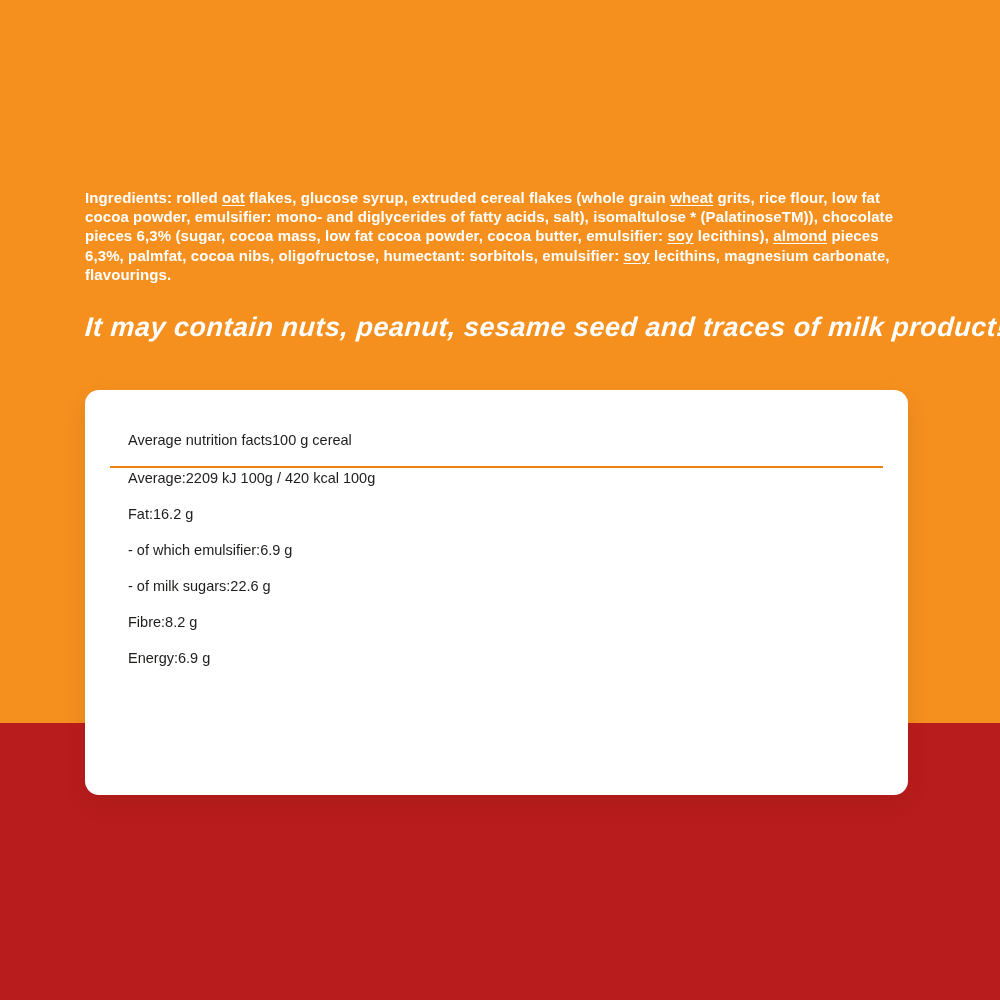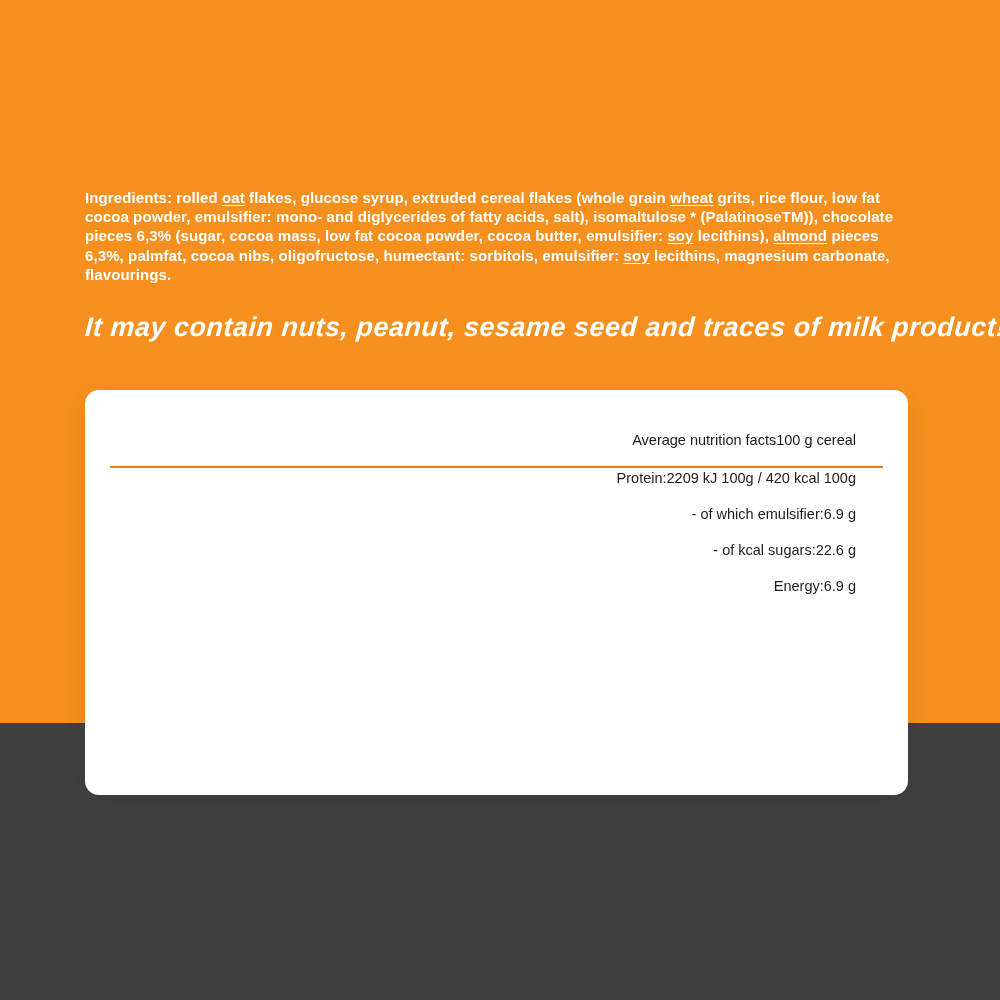--- a/index.html
+++ b/index.html
@@ -5,21 +5,21 @@
   * { margin: 0; padding: 0; box-sizing: border-box; }
   html, body { width: 1000px; }
   body {
     font-family: "Liberation Sans", "DejaVu Sans", sans-serif;
     background: #F8F0E9;
   }
   .page {
     position: relative;
     width: 1000px;
     height: 1000px;
-    background: #404040;
+    background: #b91c1c;
     overflow: hidden;
   }
   .hero {
     position: absolute;
     top: 0; left: 0;
     width: 1000px;
     height: 723px;
     background: #F5901F;
   }
   .ingredients {
@@ -60,21 +60,21 @@
   }
   .nutri-table {
     margin: 0 25px;
     padding-top: 40px;
     color: #1D1D1B;
   }
   .nutri-row {
     height: 36px;
     display: flex;
     align-items: center;
-    justify-content: flex-end;
+    justify-content: flex-start;
     padding: 0 27px 16px 18px;
     font-size: 14.5px;
   }
   .nutri-row .cell-label { text-align: left; }
   .nutri-row .cell-value { text-align: right; }
   .nutri-divider {
     height: 2px;
     background: #EF820D;
     border: none;
   }
@@ -91,30 +91,38 @@
 
   <div class="card">
     <div class="nutri-table">
       <div class="nutri-row nutri-header">
         <span class="cell-label">Average nutrition facts</span>
         <span class="cell-value">100 g cereal</span>
       </div>
       <div class="nutri-divider"></div>
       <div id="nutri-rows">
           <div class="nutri-row">
-            <span class="cell-label">Protein:</span>
+            <span class="cell-label">Average:</span>
             <span class="cell-value">2209 kJ 100g / 420 kcal 100g</span>
+          </div>
+          <div class="nutri-row">
+            <span class="cell-label">Fat:</span>
+            <span class="cell-value">16.2 g</span>
           </div>
           <div class="nutri-row">
             <span class="cell-label">- of which emulsifier:</span>
             <span class="cell-value">6.9 g</span>
           </div>
           <div class="nutri-row">
-            <span class="cell-label">- of kcal sugars:</span>
+            <span class="cell-label">- of milk sugars:</span>
             <span class="cell-value">22.6 g</span>
+          </div>
+          <div class="nutri-row">
+            <span class="cell-label">Fibre:</span>
+            <span class="cell-value">8.2 g</span>
           </div>
           <div class="nutri-row">
             <span class="cell-label">Energy:</span>
             <span class="cell-value">6.9 g</span>
           </div>
         </div>
     </div>
   </div>
 
 </div>

